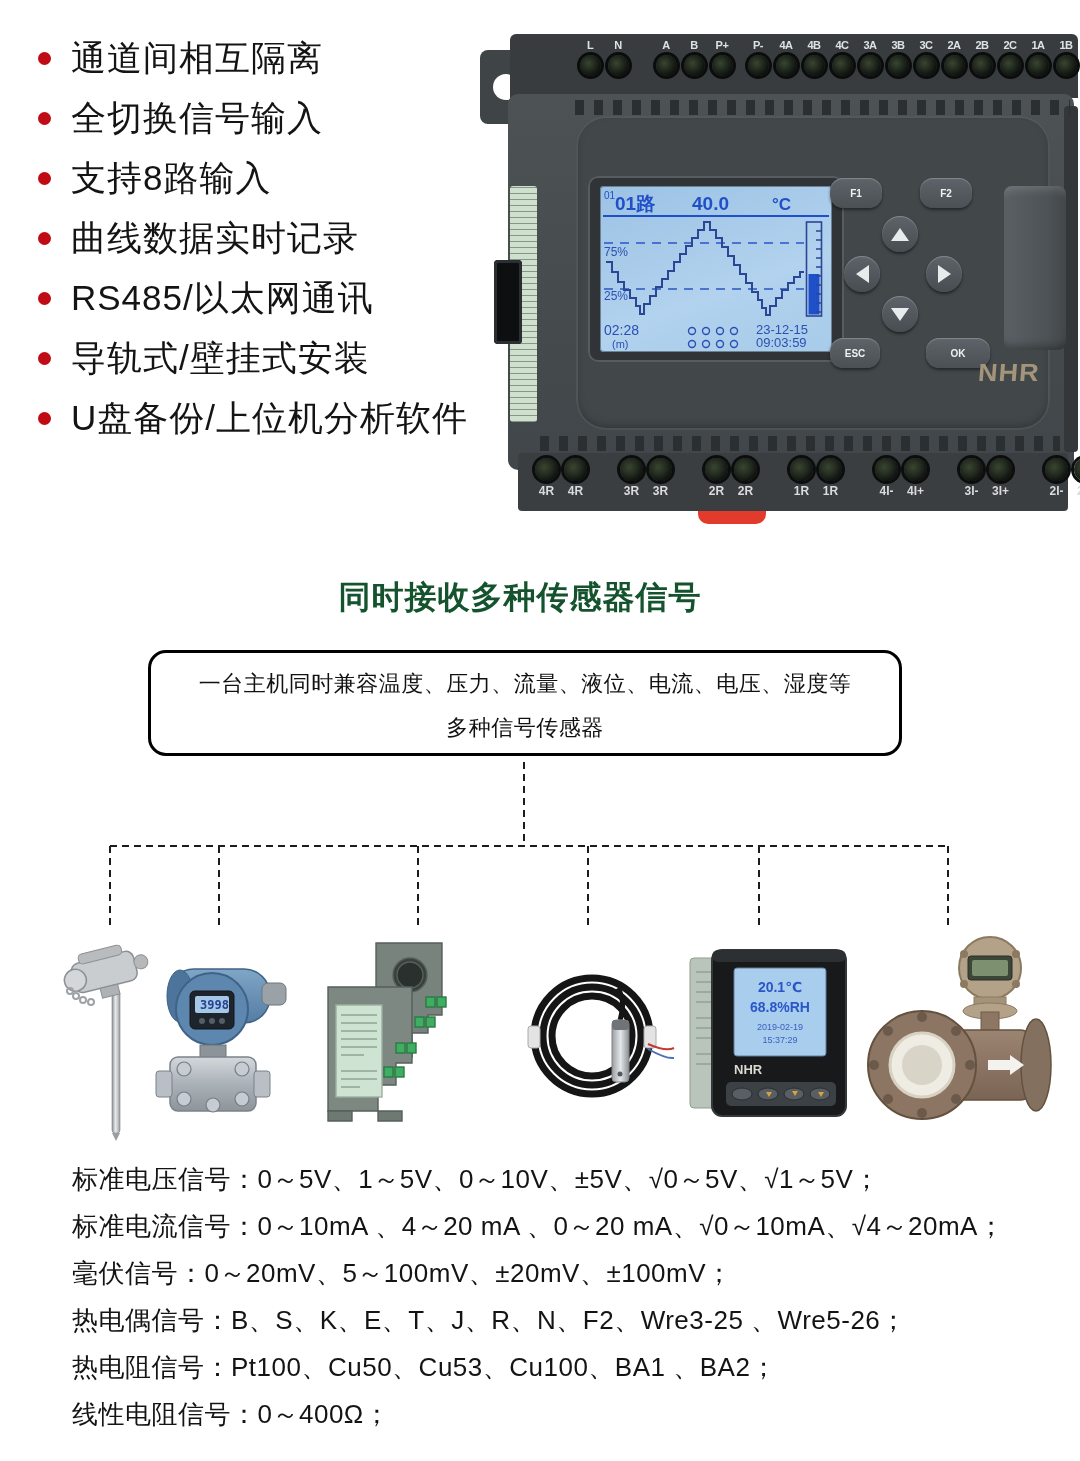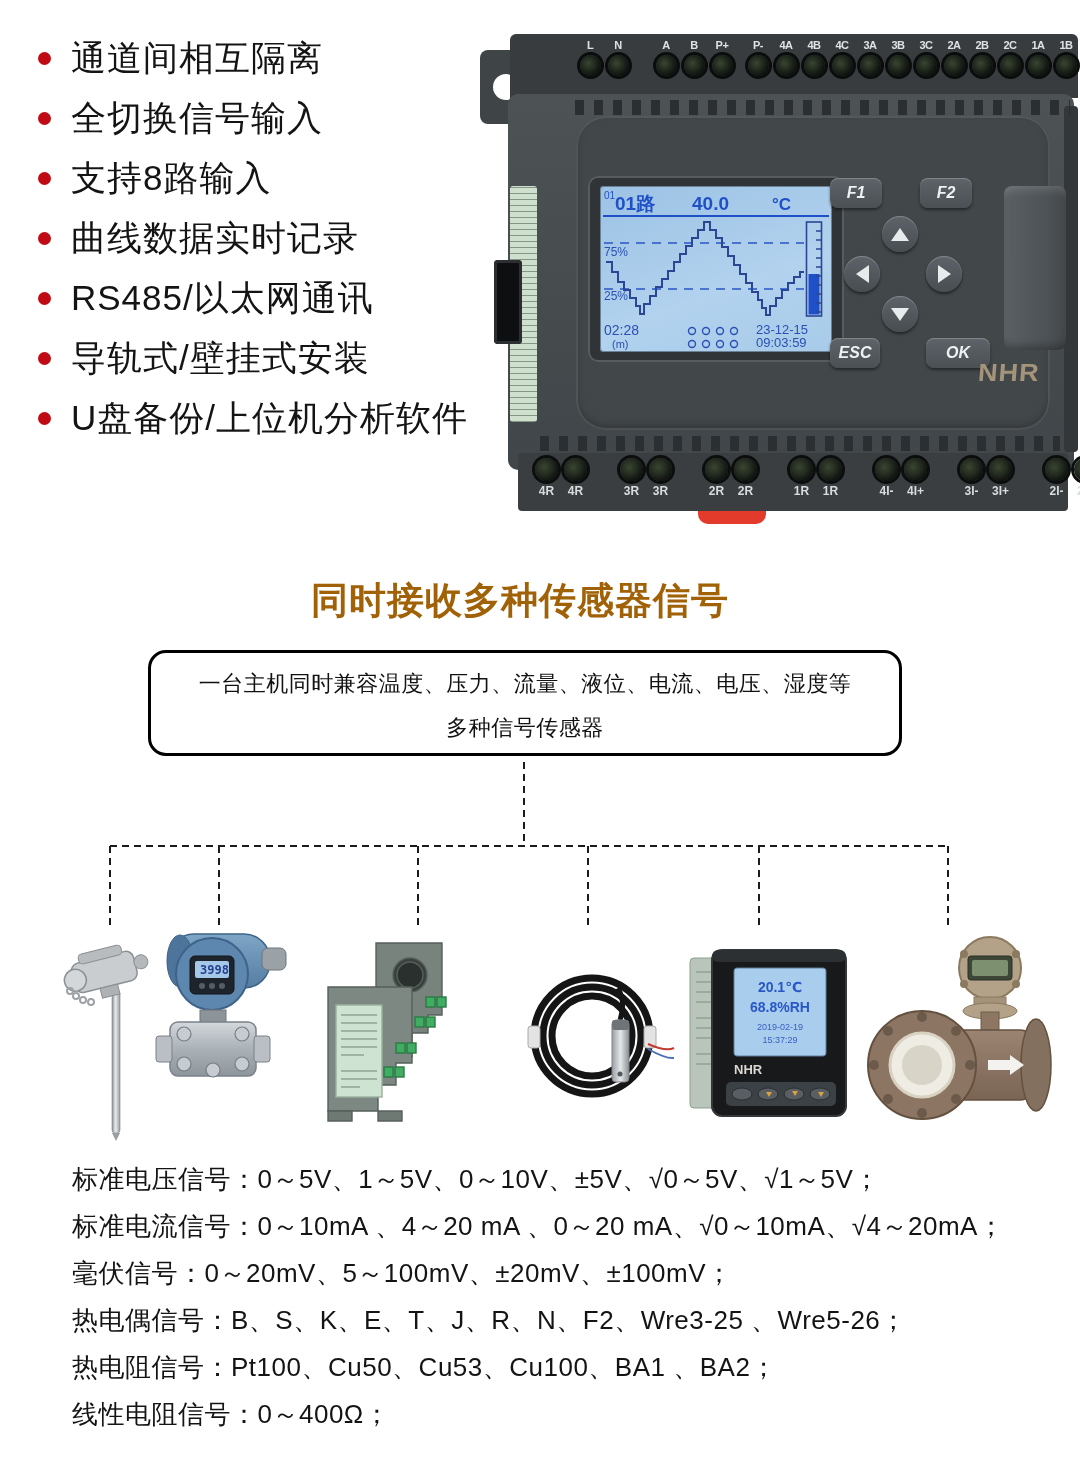--- a/index.html
+++ b/index.html
@@ -27,23 +27,23 @@
   .d-right-edge{position:absolute;left:584px;top:78px;width:14px;height:346px;background:#33373a;border-radius:4px;}
   .vent{background:repeating-linear-gradient(90deg,#2b2f31 0 9px,rgba(0,0,0,0) 9px 19px);}
   .vent-top{position:absolute;left:95px;top:72px;width:495px;height:15px;}
   .vent-bottom{position:absolute;left:60px;top:408px;width:520px;height:15px;}
   .d-panel{position:absolute;left:96px;top:88px;width:474px;height:314px;border-radius:30px;
            background:#42474a;box-shadow:inset 0 0 0 2px rgba(120,126,130,.35), inset 0 -4px 8px rgba(0,0,0,.25);}
   .lcd-bezel{position:absolute;left:108px;top:148px;width:256px;height:186px;background:#303436;border-radius:10px;
              box-shadow:inset 0 0 0 2px #575c60;}
   .lcd{position:absolute;left:120px;top:158px;width:232px;height:166px;border-radius:4px;overflow:hidden;
        background:linear-gradient(160deg,#9cc2e4 0%,#b2d2ee 60%,#a7cbe9 100%);box-shadow:inset 0 0 0 1px #6b8296;}
-  .kbtn{position:absolute;border-radius:8px;background:linear-gradient(180deg,#5d6368 0%,#4a5054 100%);
+  .kbtn{position:absolute;border-radius:13px;background:linear-gradient(180deg,#5d6368 0%,#4a5054 100%);
         box-shadow:0 2px 3px rgba(0,0,0,.45), inset 0 1px 1px rgba(255,255,255,.25);
-        color:#eef1f2;font-size:16px;font-weight:bold;display:flex;align-items:center;justify-content:center;font-style:italic;}
+        color:#eef1f2;font-size:10px;font-weight:bold;display:flex;align-items:center;justify-content:center;}
   .krnd{position:absolute;width:36px;height:36px;border-radius:50%;
         background:linear-gradient(180deg,#5d6368 0%,#474d51 100%);
         box-shadow:0 2px 3px rgba(0,0,0,.5), inset 0 1px 1px rgba(255,255,255,.25);
         display:flex;align-items:center;justify-content:center;}
   .arr{width:0;height:0;}
   .arr.up{border-left:9px solid transparent;border-right:9px solid transparent;border-bottom:13px solid #e8ebec;}
   .arr.down{border-left:9px solid transparent;border-right:9px solid transparent;border-top:13px solid #e8ebec;}
   .arr.left{border-top:9px solid transparent;border-bottom:9px solid transparent;border-right:13px solid #e8ebec;}
   .arr.right{border-top:9px solid transparent;border-bottom:9px solid transparent;border-left:13px solid #e8ebec;}
   .d-flap{position:absolute;left:524px;top:158px;width:62px;height:164px;border-radius:8px;
@@ -59,21 +59,21 @@
           background:radial-gradient(circle at 40% 40%,#3a4530 0%,#20281e 45%,#070808 85%);
           box-shadow:0 0 0 3px #0c0e0e;}
   .blabel{font-size:12px;font-weight:bold;color:#d8dcdd;white-space:nowrap;}
   .d-clip{position:absolute;left:218px;top:470px;width:68px;height:26px;background:#e23b2b;border-radius:0 0 10px 10px;z-index:1;}
   .d-label{position:absolute;left:30px;top:158px;width:27px;height:236px;background:#cfe0cf;border-radius:3px;
            background-image:repeating-linear-gradient(0deg,rgba(70,90,70,.55) 0 1px,rgba(0,0,0,0) 1px 6px);z-index:3;}
   .d-conn{position:absolute;left:14px;top:232px;width:28px;height:84px;background:#0e0f10;border-radius:4px;
           box-shadow:inset 0 0 0 3px #2c2f31;z-index:4;}
   
   .sec-title{position:absolute;left:60px;top:576px;width:920px;text-align:center;
-             font-size:37px;font-weight:bold;color:#a16207;letter-spacing:1px;}
+             font-size:32px;font-weight:bold;color:#14532d;letter-spacing:1px;}
   .info-box{position:absolute;left:148px;top:650px;width:754px;height:106px;border:3px solid #000;border-radius:18px;
             text-align:center;padding-top:16px;box-sizing:border-box;background:#fff;}
   .info-line{font-size:22px;color:#111;letter-spacing:.5px;}
   .info-line+.info-line{margin-top:14px;}
   .tree{position:absolute;left:0;top:750px;}
   .product{position:absolute;}
   
   .specs{position:absolute;left:72px;top:1162px;}
   .spec-line{margin:0;height:47px;font-size:26px;color:#141414;letter-spacing:.5px;white-space:nowrap;}
 </style>
@@ -380,21 +380,21 @@
       <g fill="none" stroke="#9ea2a5" stroke-width="2">
         <circle cx="18" cy="58" r="3"></circle>
           <circle cx="24" cy="63" r="3"></circle>
           <circle cx="31" cy="67" r="3"></circle>
           <circle cx="39" cy="69" r="3"></circle>
       </g>
       <polygon points="60,200 68,200 64,208" fill="#9a9da1"></polygon>
     </svg>
   </div>
 
-  <div class="product" style="left:150px;top:918px;">
+  <div class="product" style="left:150px;top:953px;">
     <svg width="150" height="200" viewBox="0 0 150 200">
       <defs>
         <linearGradient id="steelg" x1="0" y1="0" x2="0" y2="1">
           <stop offset="0" stop-color="#d3d8dc"></stop>
             <stop offset=".5" stop-color="#aab1b7"></stop>
             <stop offset="1" stop-color="#8d949a"></stop>
         </linearGradient>
         <linearGradient id="blueg" x1="0" y1="0" x2="0" y2="1">
           <stop offset="0" stop-color="#7fa6c6"></stop>
             <stop offset="1" stop-color="#557da3"></stop>

